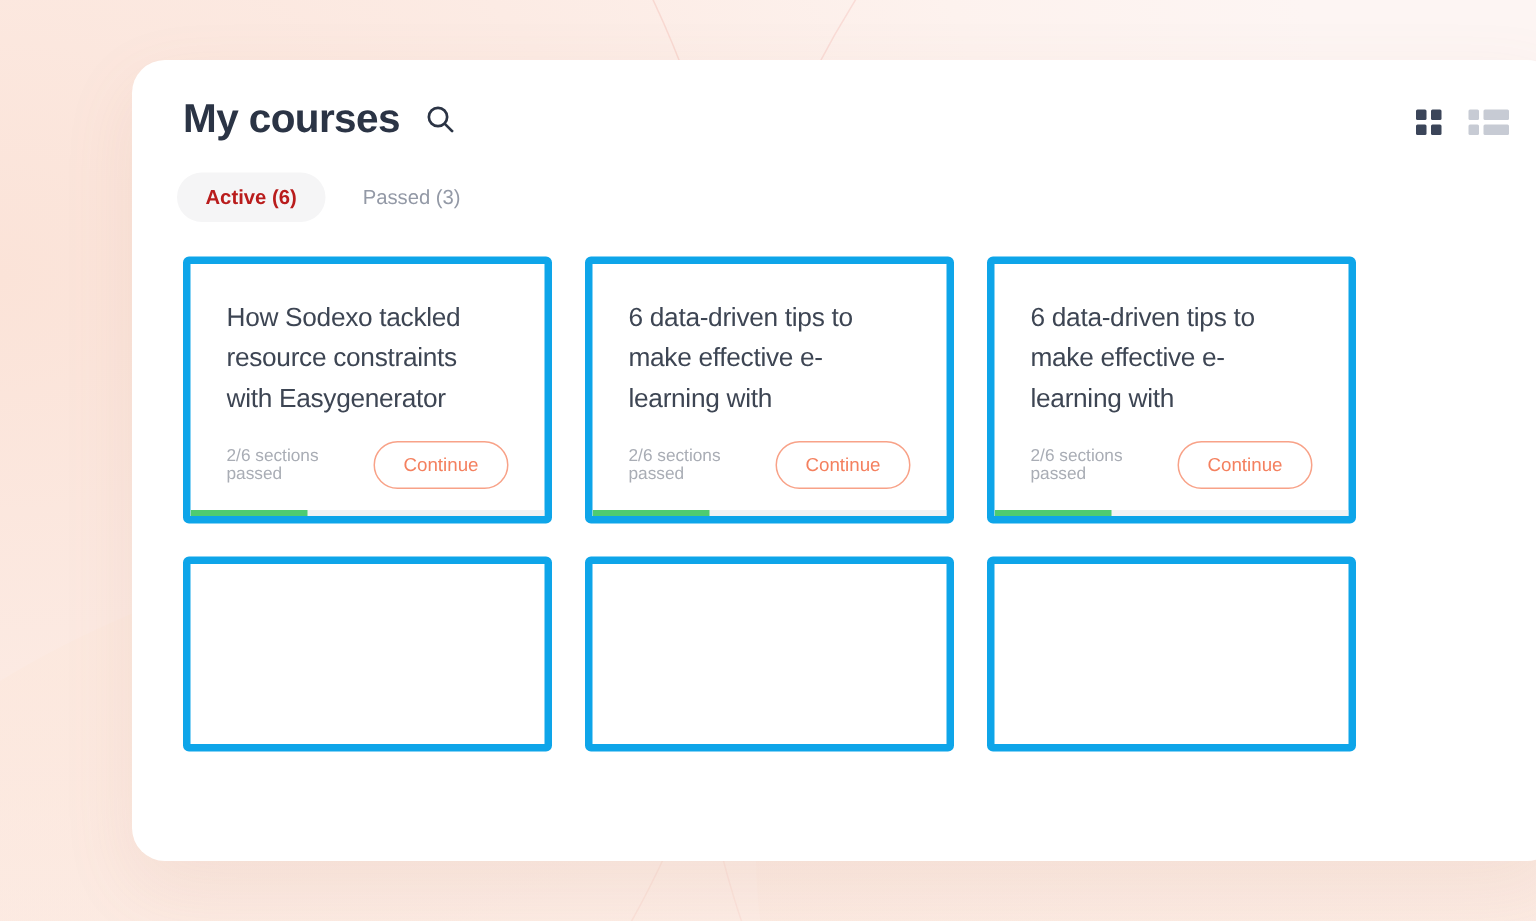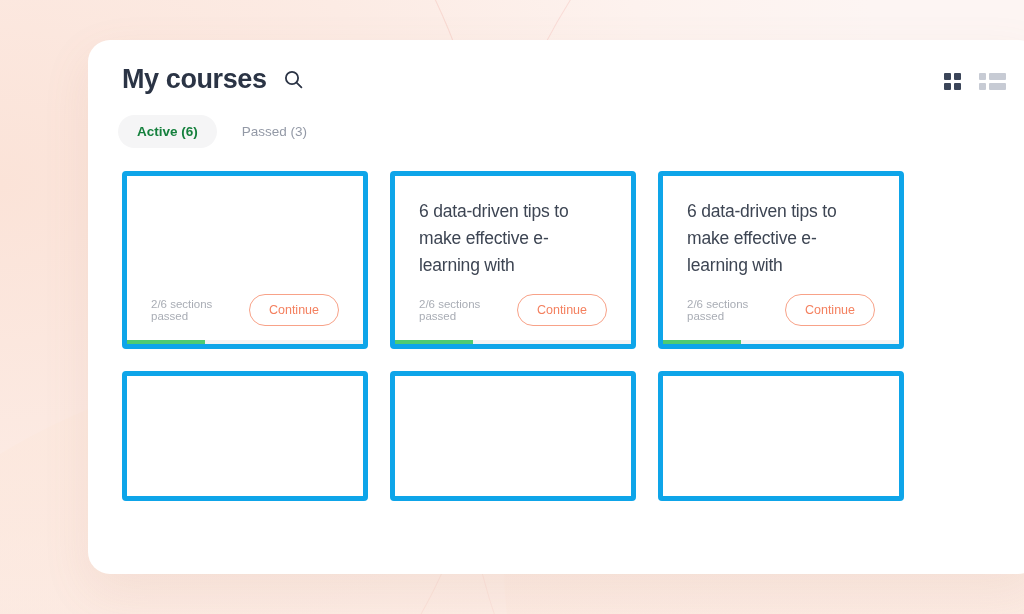--- a/index.html
+++ b/index.html
@@ -133,21 +133,21 @@
   .tab {
     font-size: 13.5px;
     padding: 9px 19px;
     border-radius: 19px;
     color: #9399a6;
     cursor: pointer;
     white-space: nowrap;
   }
   .tab.active {
     background: #f5f5f6;
-    color: #15803d;
+    color: #b91c1c;
     font-weight: bold;
   }
 
   
   .cards {
     display: grid;
     grid-template-columns: repeat(3, 246px);
     gap: 22px;
     padding: 23px 34px 0 34px;
   }
@@ -524,20 +524,21 @@
       <div class="card-media">
         <div class="photo photo-laptop">
           <div class="laptop-blur"></div>
           <div class="laptop-plant"></div>
           <div class="laptop-base"></div>
           <div class="laptop-watch"></div>
         </div>
         <div class="avatar">JB</div>
       </div>
       <div class="card-body">
+        <div class="card-title">How Sodexo tackled resource constraints with Easygenerator</div>
         <div class="card-footer">
           <div class="sections-text">2/6 sections passed</div>
           <button class="continue-btn">Continue</button>
         </div>
       </div>
       <div class="progress-track">
         <div class="progress-fill" style="width: 33%;"></div>
       </div>
     </div>
 

